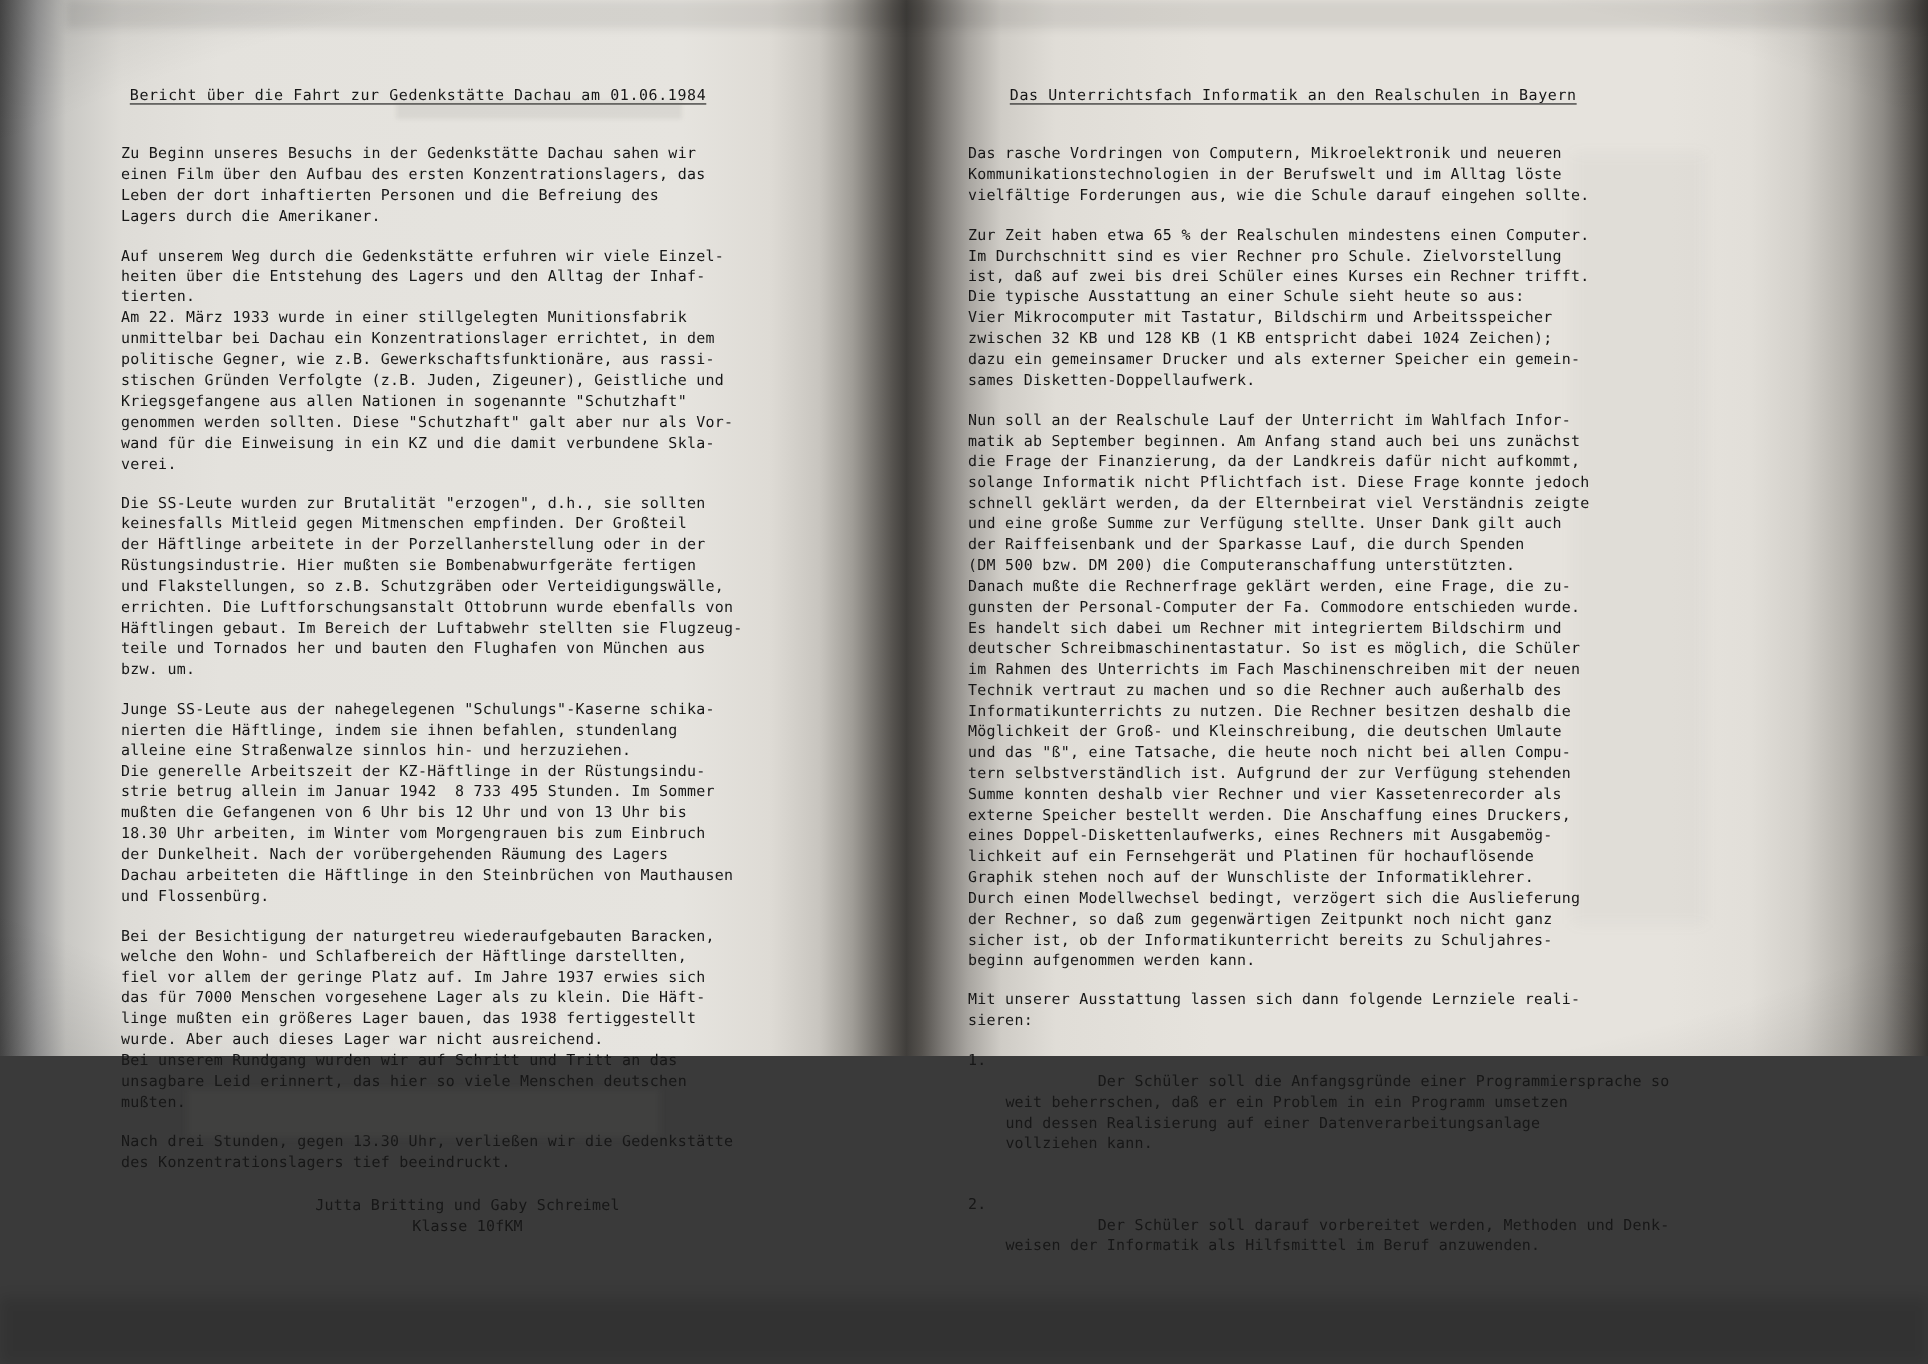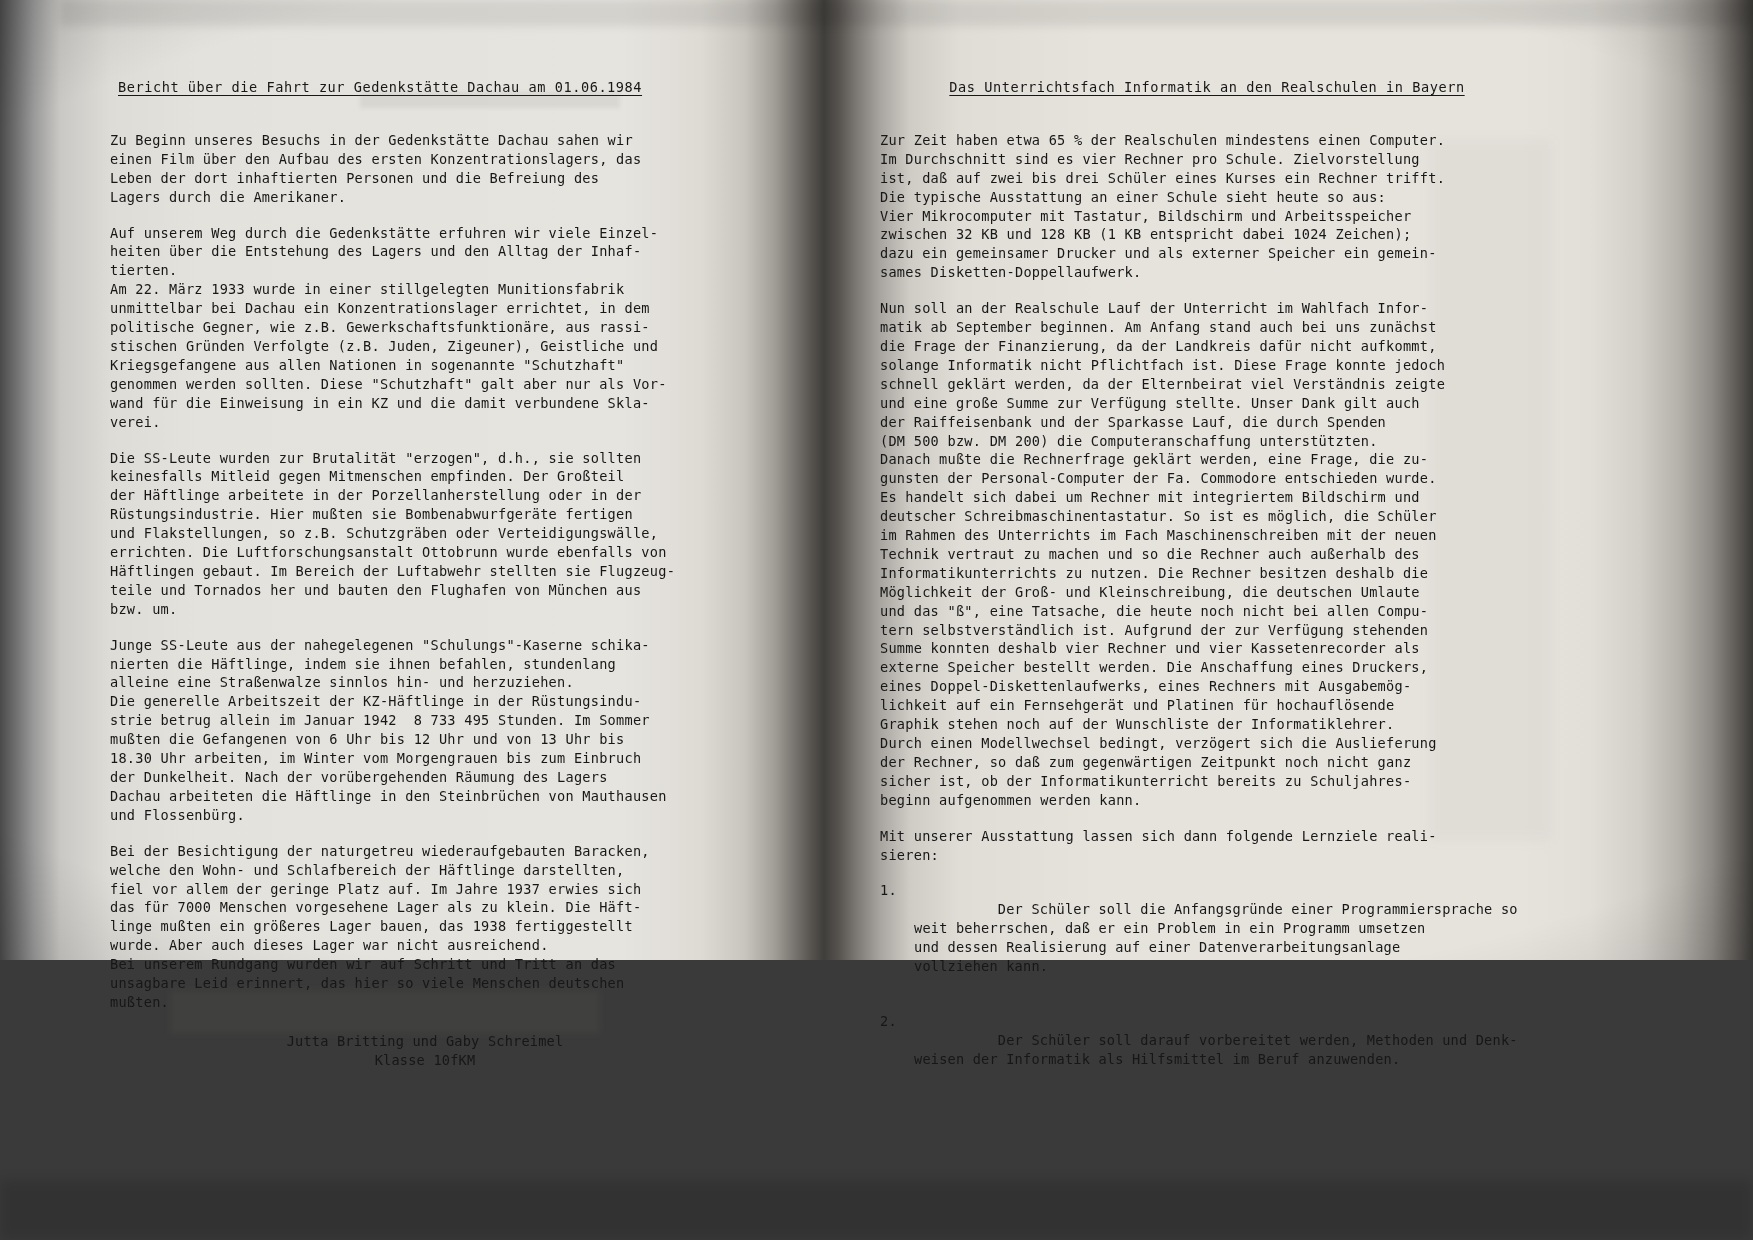--- a/index.html
+++ b/index.html
@@ -51,21 +51,21 @@
 
   h1.heading {
     font-size: 13.6px;
     font-weight: normal;
     letter-spacing: 0.55px;
     margin: 0 0 34px 0;
     text-decoration: underline;
     text-underline-offset: 3px;
   }
   .col-left h1.heading { margin-left: 8px; }
-  .col-right h1.heading { margin-left: 14px; text-align: center; }
+  .col-right h1.heading { margin-left: 38px; }
 
   p.para {
     margin: 0 0 17px 0;
     white-space: pre-wrap;
     letter-spacing: 0.25px;
   }
   p.para.tight { margin-bottom: 0; }
 
   .signature {
     margin-top: 20px;
@@ -149,32 +149,37 @@
 und Flossenbürg.</p>
       <p class="para tight">Bei der Besichtigung der naturgetreu wiederaufgebauten Baracken,
 welche den Wohn- und Schlafbereich der Häftlinge darstellten,
 fiel vor allem der geringe Platz auf. Im Jahre 1937 erwies sich
 das für 7000 Menschen vorgesehene Lager als zu klein. Die Häft-
 linge mußten ein größeres Lager bauen, das 1938 fertiggestellt
 wurde. Aber auch dieses Lager war nicht ausreichend.</p>
       <p class="para">Bei unserem Rundgang wurden wir auf Schritt und Tritt an das
 unsagbare Leid erinnert, das hier so viele Menschen deutschen
 mußten.</p>
+      <p class="para">Nach drei Stunden, gegen 13.30 Uhr, verließen wir die Gedenkstätte
+des Konzentrationslagers tief beeindruckt.</p>
 
       <div class="signature">Jutta Britting und Gaby Schreimel
 Klasse 10fKM</div>
     </div>
     <div class="smudge sm1"></div>
     <div class="smudge sm3"></div>
   </div>
 
   <div class="page page-right">
     <div class="col col-right">
       <h1 class="heading">Das Unterrichtsfach Informatik an den Realschulen in Bayern</h1>
 
+      <p class="para">Das rasche Vordringen von Computern, Mikroelektronik und neueren
+Kommunikationstechnologien in der Berufswelt und im Alltag löste
+vielfältige Forderungen aus, wie die Schule darauf eingehen sollte.</p>
       <p class="para">Zur Zeit haben etwa 65 % der Realschulen mindestens einen Computer.
 Im Durchschnitt sind es vier Rechner pro Schule. Zielvorstellung
 ist, daß auf zwei bis drei Schüler eines Kurses ein Rechner trifft.
 Die typische Ausstattung an einer Schule sieht heute so aus:
 Vier Mikrocomputer mit Tastatur, Bildschirm und Arbeitsspeicher
 zwischen 32 KB und 128 KB (1 KB entspricht dabei 1024 Zeichen);
 dazu ein gemeinsamer Drucker und als externer Speicher ein gemein-
 sames Disketten-Doppellaufwerk.</p>
       <p class="para">Nun soll an der Realschule Lauf der Unterricht im Wahlfach Infor-
 matik ab September beginnen. Am Anfang stand auch bei uns zunächst

